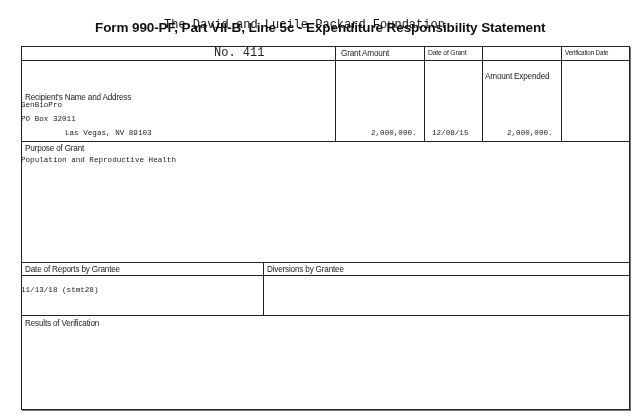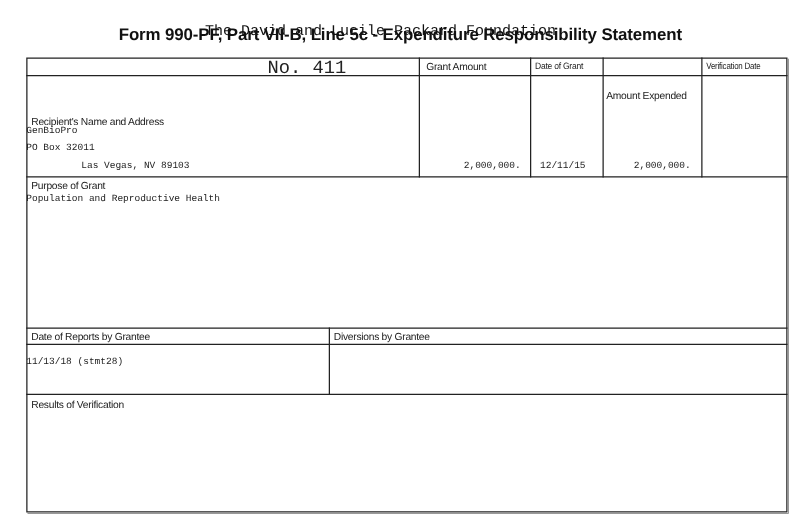--- a/index.html
+++ b/index.html
@@ -33,31 +33,31 @@
 <div class="vline" style="left:561px; top:46px; height:96px;"></div>
 
 <div class="hline" style="left:21px; top:60px; width:609px;"></div>
 <div class="hline" style="left:21px; top:141px; width:609px;"></div>
 <div class="hline" style="left:21px; top:262px; width:609px;"></div>
 <div class="hline" style="left:21px; top:275px; width:609px;"></div>
 <div class="vline" style="left:263px; top:262px; height:54px;"></div>
 <div class="hline" style="left:21px; top:315px; width:609px;"></div>
 
 <div class="lbl sans" style="left:25px; top:49px;margin-top:44px;">Recipient's Name and Address</div>
-<div class="val mono" style="left:214px; top:46px; font-size:15px;">No. 411</div>
+<div class="val mono" style="left:214px; top:46px; font-size:12px;">No. 411</div>
 <div class="lbl sans" style="left:341px; top:49px;">Grant Amount</div>
 <div class="lbl sans" style="left:428px; top:48px; font-size:7.4px; transform:scaleX(0.92); transform-origin:left;">Date of Grant</div>
 <div class="lbl sans" style="left:485px; top:49px;margin-top:23px;">Amount Expended</div>
 <div class="lbl sans" style="left:565px; top:48px; font-size:7.4px; transform:scaleX(0.86); transform-origin:left;">Verification Date</div>
 
 <div class="val mono" style="left:21px; top:101px;">GenBioPro</div>
 <div class="val mono" style="left:21px; top:115px;">PO Box 32011</div>
 <div class="val mono" style="left:21px; top:129px;padding-left:44px;">Las Vegas, NV 89103</div>
 <div class="val mono" style="left:371px; top:129px;">2,000,000.</div>
-<div class="val mono" style="left:432px; top:129px;">12/11/15</div>
+<div class="val mono" style="left:432px; top:129px;">12/08/15</div>
 <div class="val mono" style="left:507px; top:129px;">2,000,000.</div>
 <div class="val mono" style="left:566px; top:129px;"></div>
 
 <div class="lbl sans" style="left:25px; top:144px;">Purpose of Grant</div>
 <div class="val mono" style="left:21px; top:156px;">Population and Reproductive Health</div>
 
 <div class="lbl sans" style="left:25px; top:265px;">Date of Reports by Grantee</div>
 <div class="val mono" style="left:21px; top:286px;">11/13/18 (stmt28)</div>
 <div class="lbl sans" style="left:267px; top:265px;">Diversions by Grantee</div>
 <div class="val mono" style="left:267px; top:278px;"></div>

